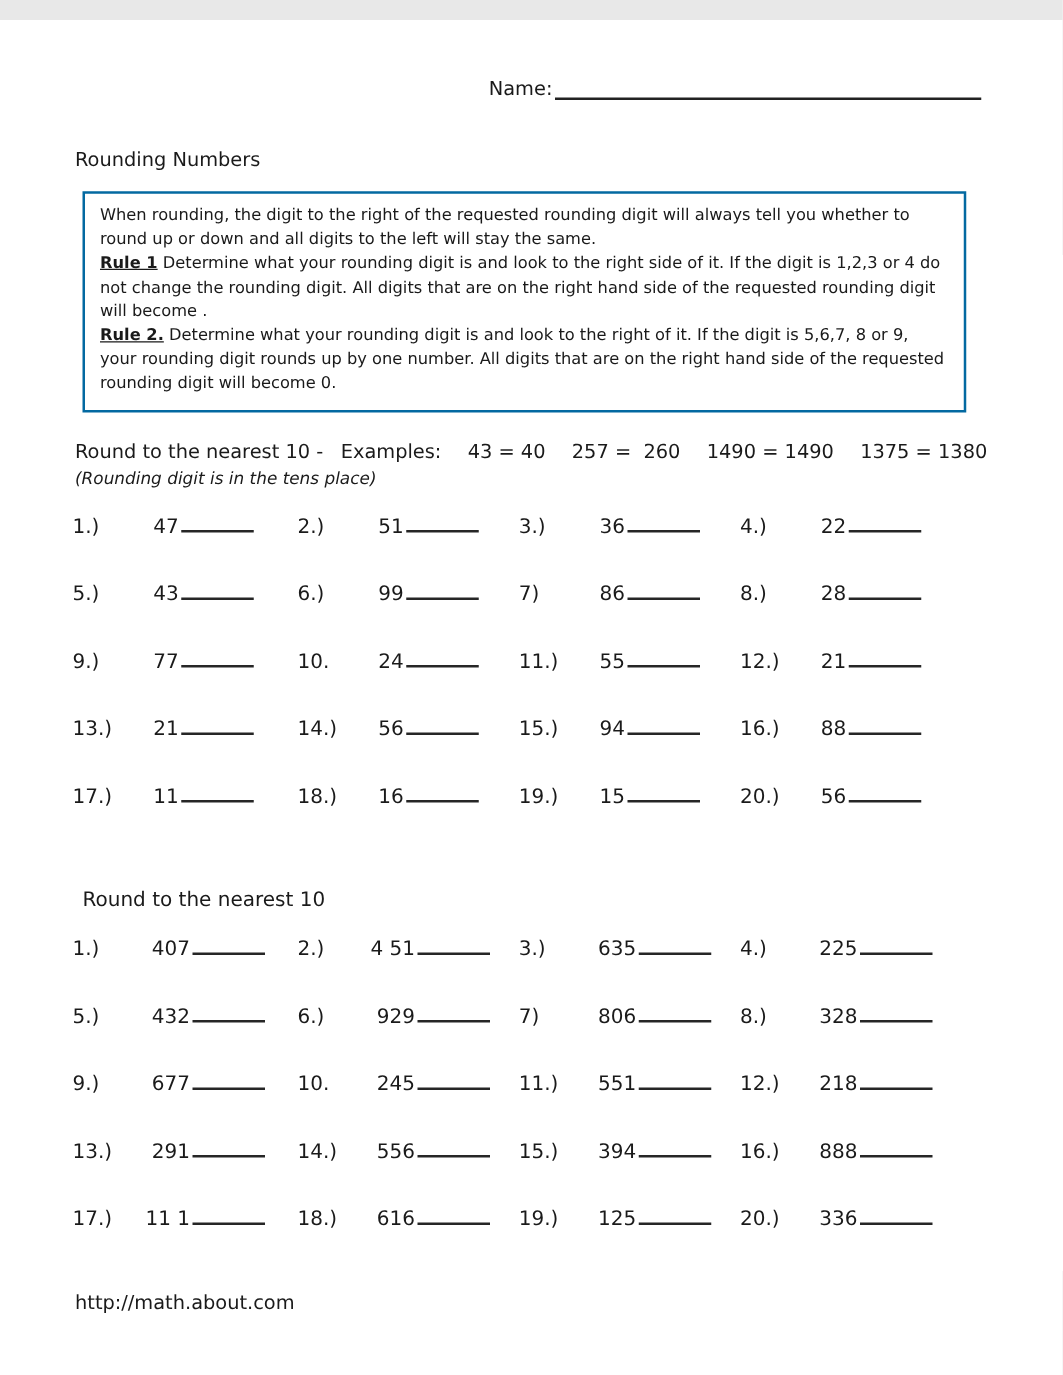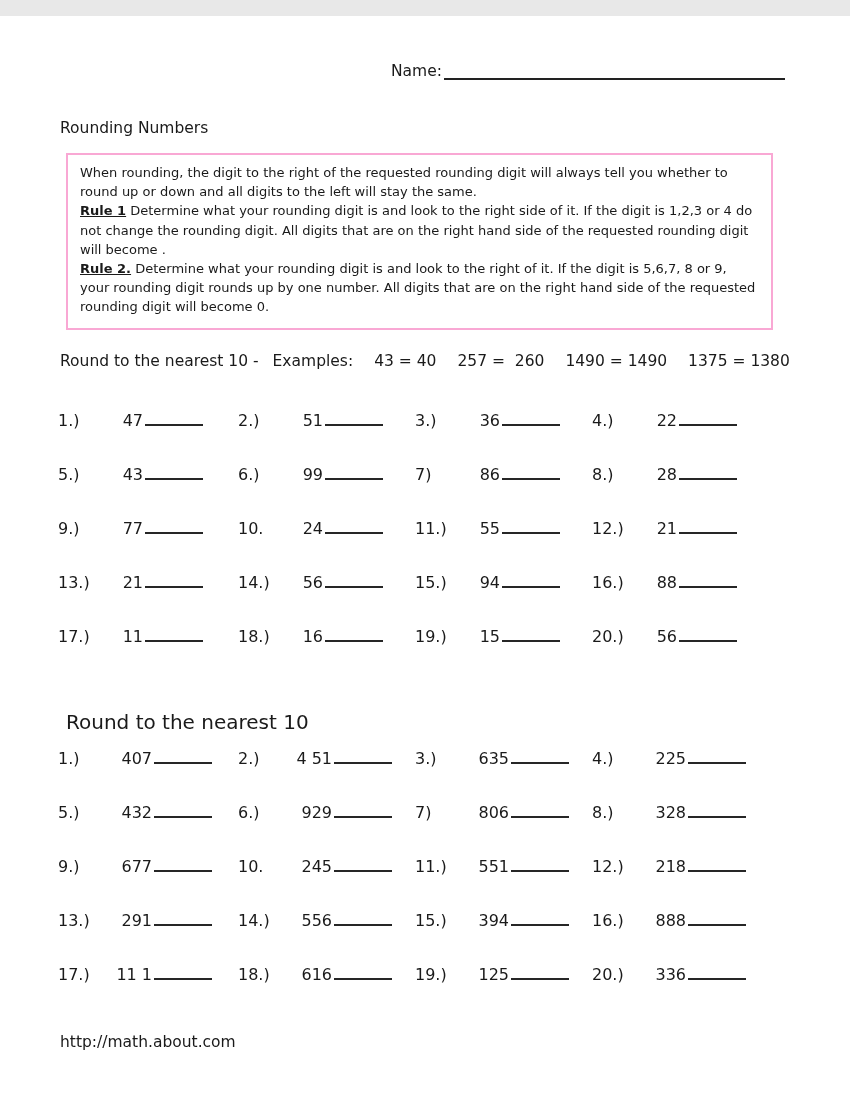--- a/index.html
+++ b/index.html
@@ -13,40 +13,40 @@
   
   .header-fields { position:absolute; left:391px; top:40px; width:394px; }
   .field-row { display:flex; align-items:flex-end; height:24px; font-size:15.5px; }
   .field-row .flabel { white-space:pre; line-height:1; padding-bottom:1px; }
   .field-row .fline { flex:1; border-bottom:2px solid #222; height:100%; margin-left:2px; }
   
   .title { position:absolute; left:60px; top:103px; font-size:15.5px; }
   
   .rules-box {
     position:absolute; left:66px; top:137px; width:679px;
-    border:2px solid #f9a8d4; padding:8px 12px 11px 12px;
+    border:2px solid #0369a1; padding:8px 12px 11px 12px;
     font-size:13px; line-height:19.2px;
   }
   .rule-label { font-weight:bold; text-decoration:underline; }
   
   .sec1-head { position:absolute; left:60px; top:336px; font-size:15.5px; display:flex; align-items:baseline; white-space:pre; }
   .examples-label { margin-left:14px; }
   .example-item { margin-left:21px; white-space:pre; }
   .sec1-sub { position:absolute; left:60px; top:359px; font-size:13.5px; font-style:italic; }
   
   .problems { position:absolute; display:grid; grid-template-columns:180px 177px 177px 170px; grid-auto-rows:54px; }
   #problems1 { left:58px; top:389px; }
   #problems2 { left:58px; top:727px; }
   .problem { display:flex; align-items:baseline; font-size:16px; padding-top:6px; }
   .problem .plabel { min-width:47px; white-space:pre; }
   .problem .pvalue { min-width:38px; white-space:pre;text-align:right; }
   #problems2 .problem .pvalue { min-width:47px; }
   .problem .pline { display:inline-block; width:58px; height:13px; border-bottom:2px solid #262626; margin-left:2px; }
   
-  .sec2-head { position:absolute; left:66px; top:694px; font-size:20px; }
+  .sec2-head { position:absolute; left:66px; top:694px; font-size:16px; }
   
   .footer { position:absolute; left:60px; top:1017px; font-size:15.5px; }
 </style>
 </head>
 <body>
 
 <div id="page">
 
   <div class="header-fields">
     <div class="field-row">
@@ -61,20 +61,21 @@
     <span>When rounding, the digit to the right of the requested rounding digit will always tell you whether to round up or down and all digits to the left will stay the same.</span><br>
     <span class="rule-label">Rule 1</span><span> Determine what your rounding digit is and look to the right side of it. If the digit is 1,2,3 or 4 do not change the rounding digit. All digits that are on the right hand side of the requested rounding digit will become .</span><br>
     <span class="rule-label">Rule 2.</span><span> Determine what your rounding digit is and look to the right of it. If the digit is 5,6,7, 8 or 9, your rounding digit rounds up by one number. All digits that are on the right hand side of the requested rounding digit will become 0.</span>
   </div>
 
   <div class="sec1-head">
     <span>Round to the nearest 10 -</span>
     <span class="examples-label">Examples:</span>
     <span style="display:flex"><span class="example-item">43 = 40</span><span class="example-item">257 =  260</span><span class="example-item">1490 = 1490</span><span class="example-item">1375 = 1380</span></span>
   </div>
+  <div class="sec1-sub">(Rounding digit is in the tens place)</div>
 
   <div class="problems" id="problems1">
 
       <div class="problem">
         <span class="plabel">1.)</span>
         <span class="pvalue">47</span>
         <span class="pline"></span>
       </div>
 
       <div class="problem">

